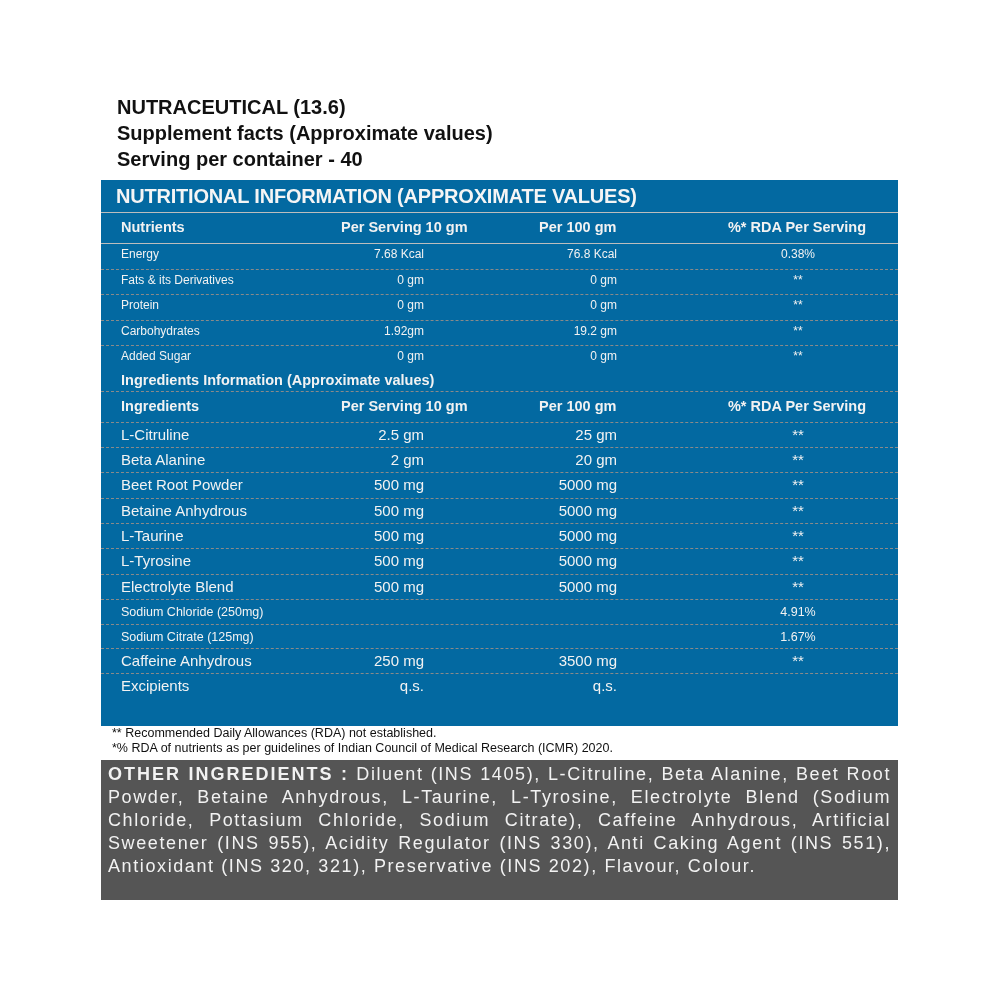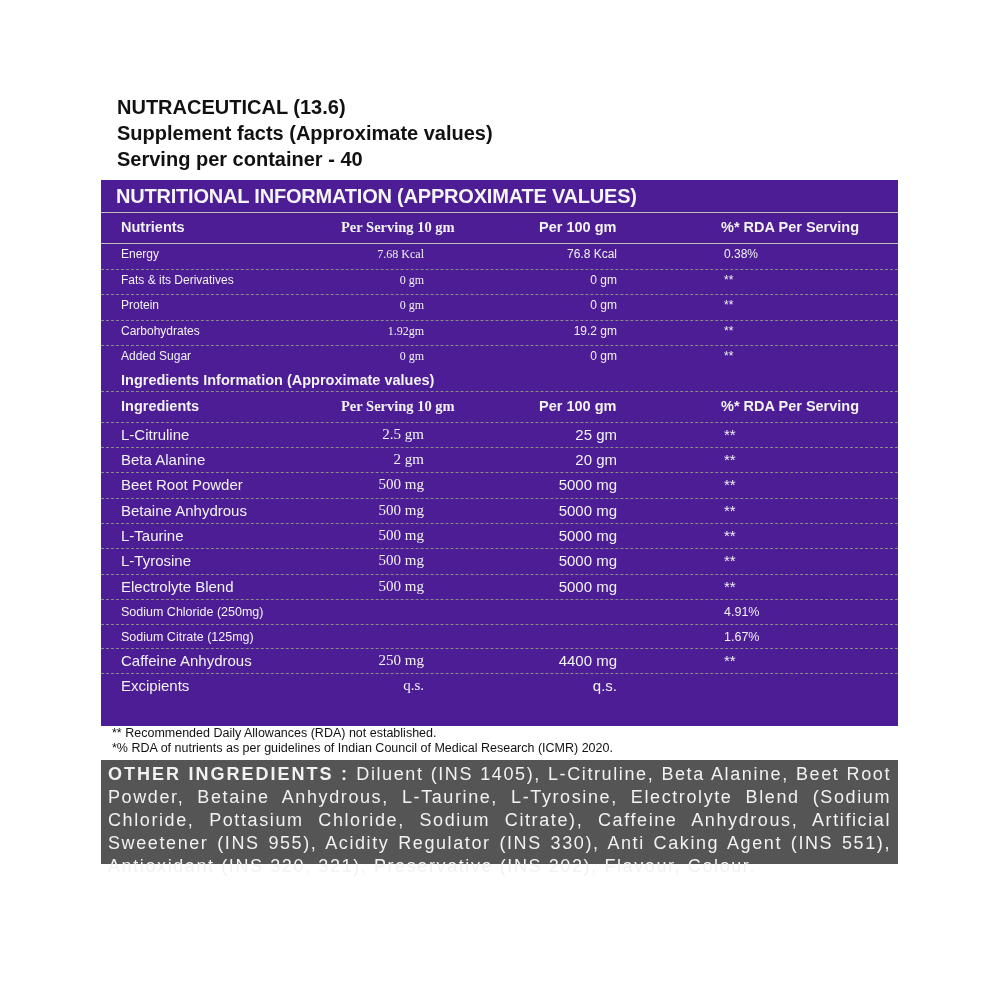--- a/index.html
+++ b/index.html
@@ -4,44 +4,44 @@
 <style>
   html, body { margin:0; padding:0; background:#ffffff; }
   body { width:1000px; height:1000px; position:relative; overflow:hidden;
          font-family:"Liberation Sans", sans-serif; color:#111; }
   .head { position:absolute; left:117px; top:94px; font-weight:bold; font-size:20px; line-height:26px; color:#111; }
   .head .line { white-space:nowrap; }
   .head .serving { display:flex; }
   .head .serving .size { width:328px; }
 
   .table-box { position:absolute; left:101px; top:180px; width:797px; height:546px;
-               background:#4c1d95; color:#f2f2f2; }
+               background:#0369a1; color:#f2f2f2; }
   .table-title { height:32px; line-height:32px; padding-left:15px; font-weight:bold; font-size:20px;
                  border-bottom:1px solid #bdbdbd; color:#f5f5f5; letter-spacing:-0.2px; }
   .row { position:relative; height:24.4px; border-bottom:1px dashed #8a8a8a; font-size:15px; }
   .row:last-child { border-bottom:none; }
   .row.hdr { height:30px; font-weight:bold; font-size:14.5px; }
   .row.hdr .c { top:6px; }
   .row.hdr.first { border-bottom:1px solid #bdbdbd; }
   .row.section { height:20px; font-weight:bold; font-size:14.5px; }
   .row.section .c { top:1px; }
   .row.small { height:23.4px; font-size:12.5px; }
   .row.small .c { top:5px; }
   .c { position:absolute; top:3px; white-space:nowrap; }
   .c.name { left:20px; }
-  .c.ps { right:474px; text-align:right;font-family:Liberation Serif, serif; }
+  .c.ps { right:474px; text-align:right; }
   .c.p100 { right:281px; text-align:left; }
-  .c.rda { left:623px; width:148px; }
+  .c.rda { left:623px; width:148px; text-align:center; }
   .row.hdr .c.ps { right:auto; left:240px; }
   .row.hdr .c.p100 { right:auto; left:438px; }
   .row.hdr .c.rda { left:620px; width:152px; }
   .row.big { height:24.5px; font-size:12px; }
 
   .notes { position:absolute; left:112px; top:726px; font-size:12.5px; line-height:14.5px; color:#111; }
-  .other-box { position:absolute; left:101px; top:760px; width:797px; height:104px; background:#555555;
+  .other-box { position:absolute; left:101px; top:760px; width:797px; height:140px; background:#555555;
                color:#f2f2f2; font-size:18px; line-height:23px; padding:3px 7px 0 7px; box-sizing:border-box;
                letter-spacing:1.6px; text-align:justify; }
   .other-box .lbl { font-weight:bold; letter-spacing:2px; }
 </style>
 </head>
 <body>
 
 <div class="head">
   <div class="line">NUTRACEUTICAL (13.6)</div>
   <div class="line">Supplement facts (Approximate values)</div>
@@ -155,21 +155,21 @@
       </div>
       <div class="row small">
         <span class="c name">Sodium Citrate (125mg)</span>
         <span class="c ps"></span>
         <span class="c p100"></span>
         <span class="c rda">1.67%</span>
       </div>
       <div class="row">
         <span class="c name">Caffeine Anhydrous</span>
         <span class="c ps">250 mg</span>
-        <span class="c p100">4400 mg</span>
+        <span class="c p100">3500 mg</span>
         <span class="c rda">**</span>
       </div>
       <div class="row">
         <span class="c name">Excipients</span>
         <span class="c ps">q.s.</span>
         <span class="c p100">q.s.</span>
         <span class="c rda"></span>
       </div>
     </div>
 </div>

